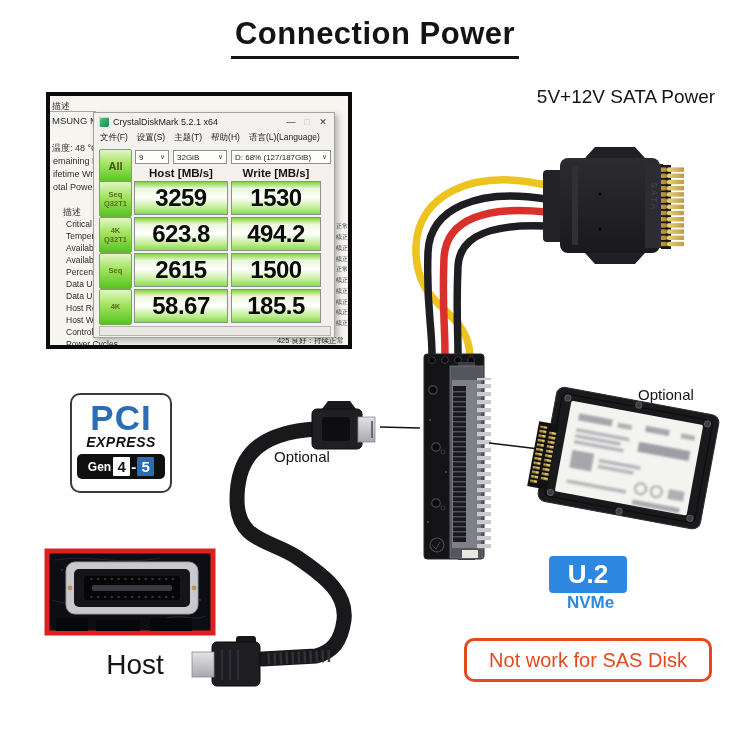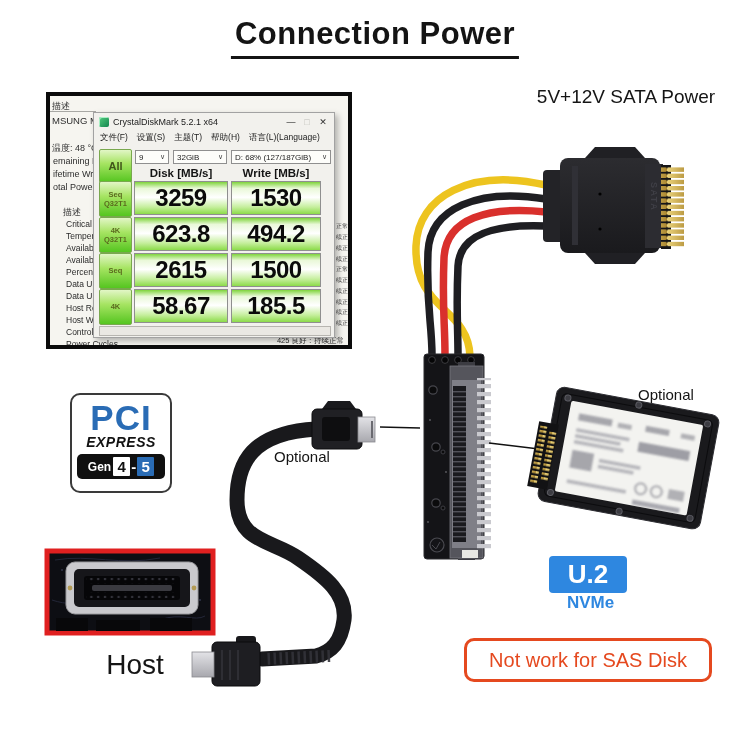--- a/index.html
+++ b/index.html
@@ -318,21 +318,21 @@
         <span class="chev">∨</span>
       </div>
       <div class="dd" style="left:79px;width:54px">
         <span class="val">32GiB</span>
         <span class="chev">∨</span>
       </div>
       <div class="dd" style="left:137px;width:100px">
         <span class="val">D: 68% (127/187GiB)</span>
         <span class="chev">∨</span>
       </div>
-      <div class="col-header" style="left:40px;width:94px">Disk [MB/s]</div>
+      <div class="col-header" style="left:40px;width:94px">Host [MB/s]</div>
       <div class="col-header" style="left:137px;width:90px">Write [MB/s]</div>
 
       <div class="row-label" style="top:68px">
         <span>Seq</span>
         <span>Q32T1</span>
       </div>
       <div class="val-cell read-cell" style="top:68px">3259</div>
       <div class="val-cell write-cell" style="top:68px">1530</div>
 
       <div class="row-label" style="top:104px">

